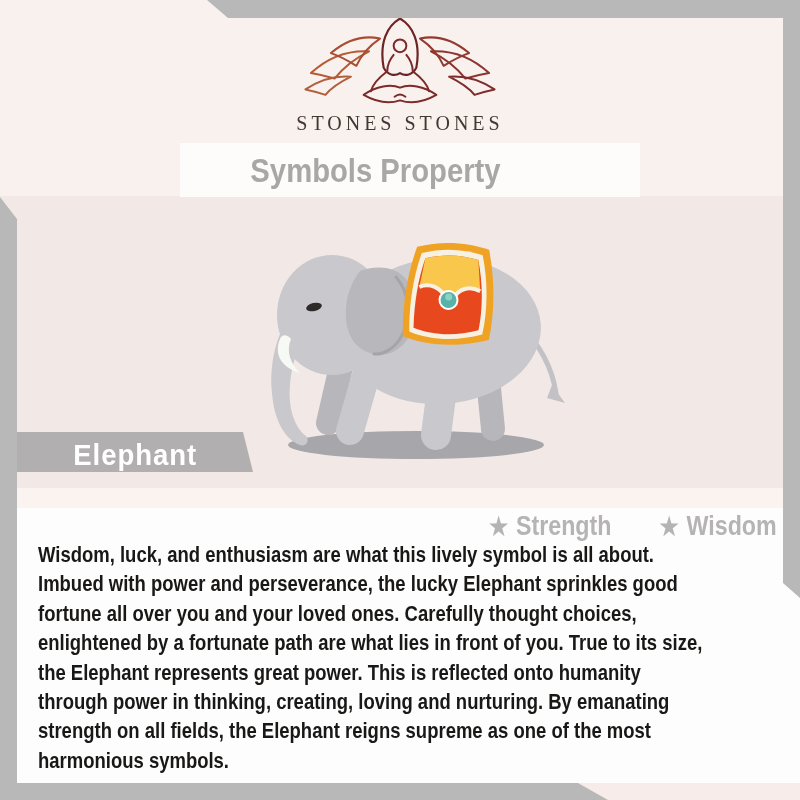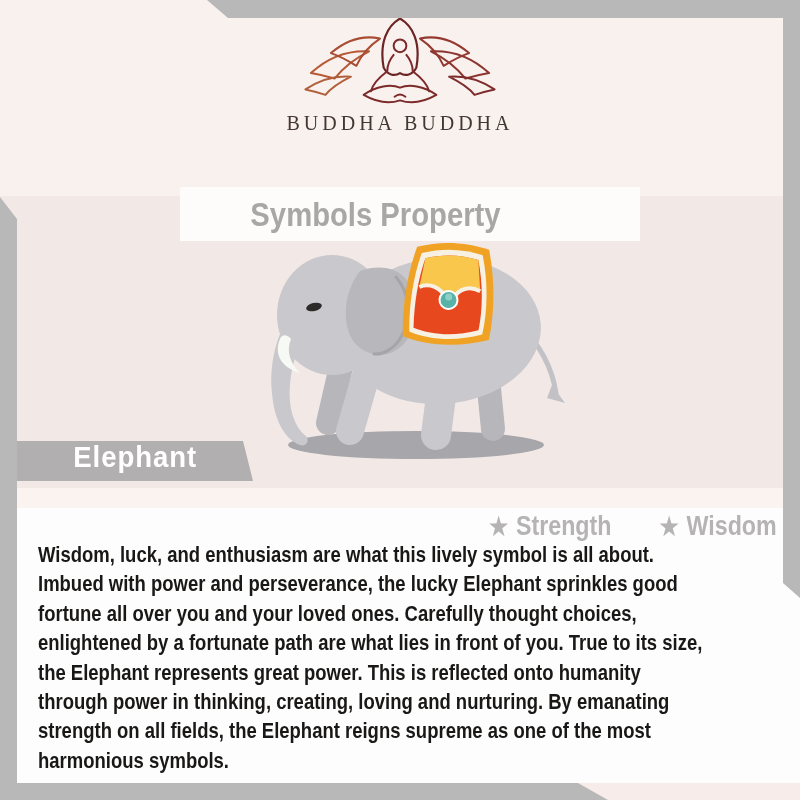--- a/index.html
+++ b/index.html
@@ -20,33 +20,33 @@
   
   .brand-header{position:absolute;left:0;top:18px;width:800px;text-align:center;}
   .brand-logo{display:block;margin:0 auto;}
   .brand-name{
     margin-top:2px;font-family:"Liberation Serif", serif;font-size:20px;
     letter-spacing:4px;color:#433730;font-weight:500;
   }
   
   .title-band{
     position:absolute;left:180px;top:143px;width:460px;height:54px;background:#fdfcfa;
-    display:flex;align-items:center;justify-content:center;margin-top:44px;
+    display:flex;align-items:center;justify-content:center;
   }
   .title-band h1{
     margin:0;font-size:34px;font-weight:bold;color:#a8a6a6;
     transform:translateX(-35px) scaleX(0.86);white-space:nowrap;
   }
   
   .elephant{position:absolute;left:248px;top:233px;}
   
   .name-banner{
-    position:absolute;left:17px;top:441px;width:236px;height:40px;background:#b1afaf;
+    position:absolute;left:17px;top:432px;width:236px;height:40px;background:#b1afaf;
     clip-path:polygon(0 0,226px 0,236px 40px,0 40px);
-    display:flex;align-items:flex-start;justify-content:center;
+    display:flex;align-items:flex-end;justify-content:center;
   }
   .name-banner span{color:#ffffff;font-weight:bold;font-size:29px;letter-spacing:1px;transform:scaleX(0.95);}
   
   .traits{
     position:absolute;left:0;top:511px;width:800px;text-align:right;
     color:#b5b3b3;font-weight:bold;font-size:27px;white-space:nowrap;
   }
   .trait{display:inline-block;transform:scaleX(0.86);margin:0 14px;}
   .star{font-size:25px;margin-right:9px;}
   
@@ -81,21 +81,21 @@
       <path d="M214,78 Q190,62 164,64 Q184,74 192,84 Q204,80 214,78 Z" stroke="#7e2c2c" stroke-width="2.2"></path>
 
       <path d="M92,54 C87,26 96,8 110,0 C124,8 133,26 128,54 C124,62 116,64 110,60 C104,64 96,62 92,54 Z" stroke="#6d2424" stroke-width="2.4"></path>
 
       <circle cx="110" cy="30" r="7" stroke="#7c2a2a" stroke-width="2.2"></circle>
       <path d="M103,40 C98,46 96,52 96,58 C88,64 80,72 78,80" stroke="#7c2a2a" stroke-width="2.2"></path>
       <path d="M117,40 C122,46 124,52 124,58 C132,64 140,72 142,80" stroke="#7c2a2a" stroke-width="2.2"></path>
       <path d="M70,84 C84,74 100,72 110,76 C120,72 136,74 150,84 C136,92 122,94 110,90 C98,94 84,92 70,84 Z" stroke="#7c2a2a" stroke-width="2.2"></path>
       <path d="M104,86 Q110,81 116,86" stroke="#7c2a2a" stroke-width="2"></path>
     </svg>
-    <div class="brand-name">BUDDHA BUDDHA</div>
+    <div class="brand-name">STONES STONES</div>
   </header>
 
   <div class="title-band">
     <h1>Symbols Property</h1>
   </div>
 
   <svg class="elephant" width="322" height="232" viewBox="0 0 322 232">
 
     <ellipse cx="168" cy="212" rx="128" ry="14" fill="#a7a6aa"></ellipse>
 

